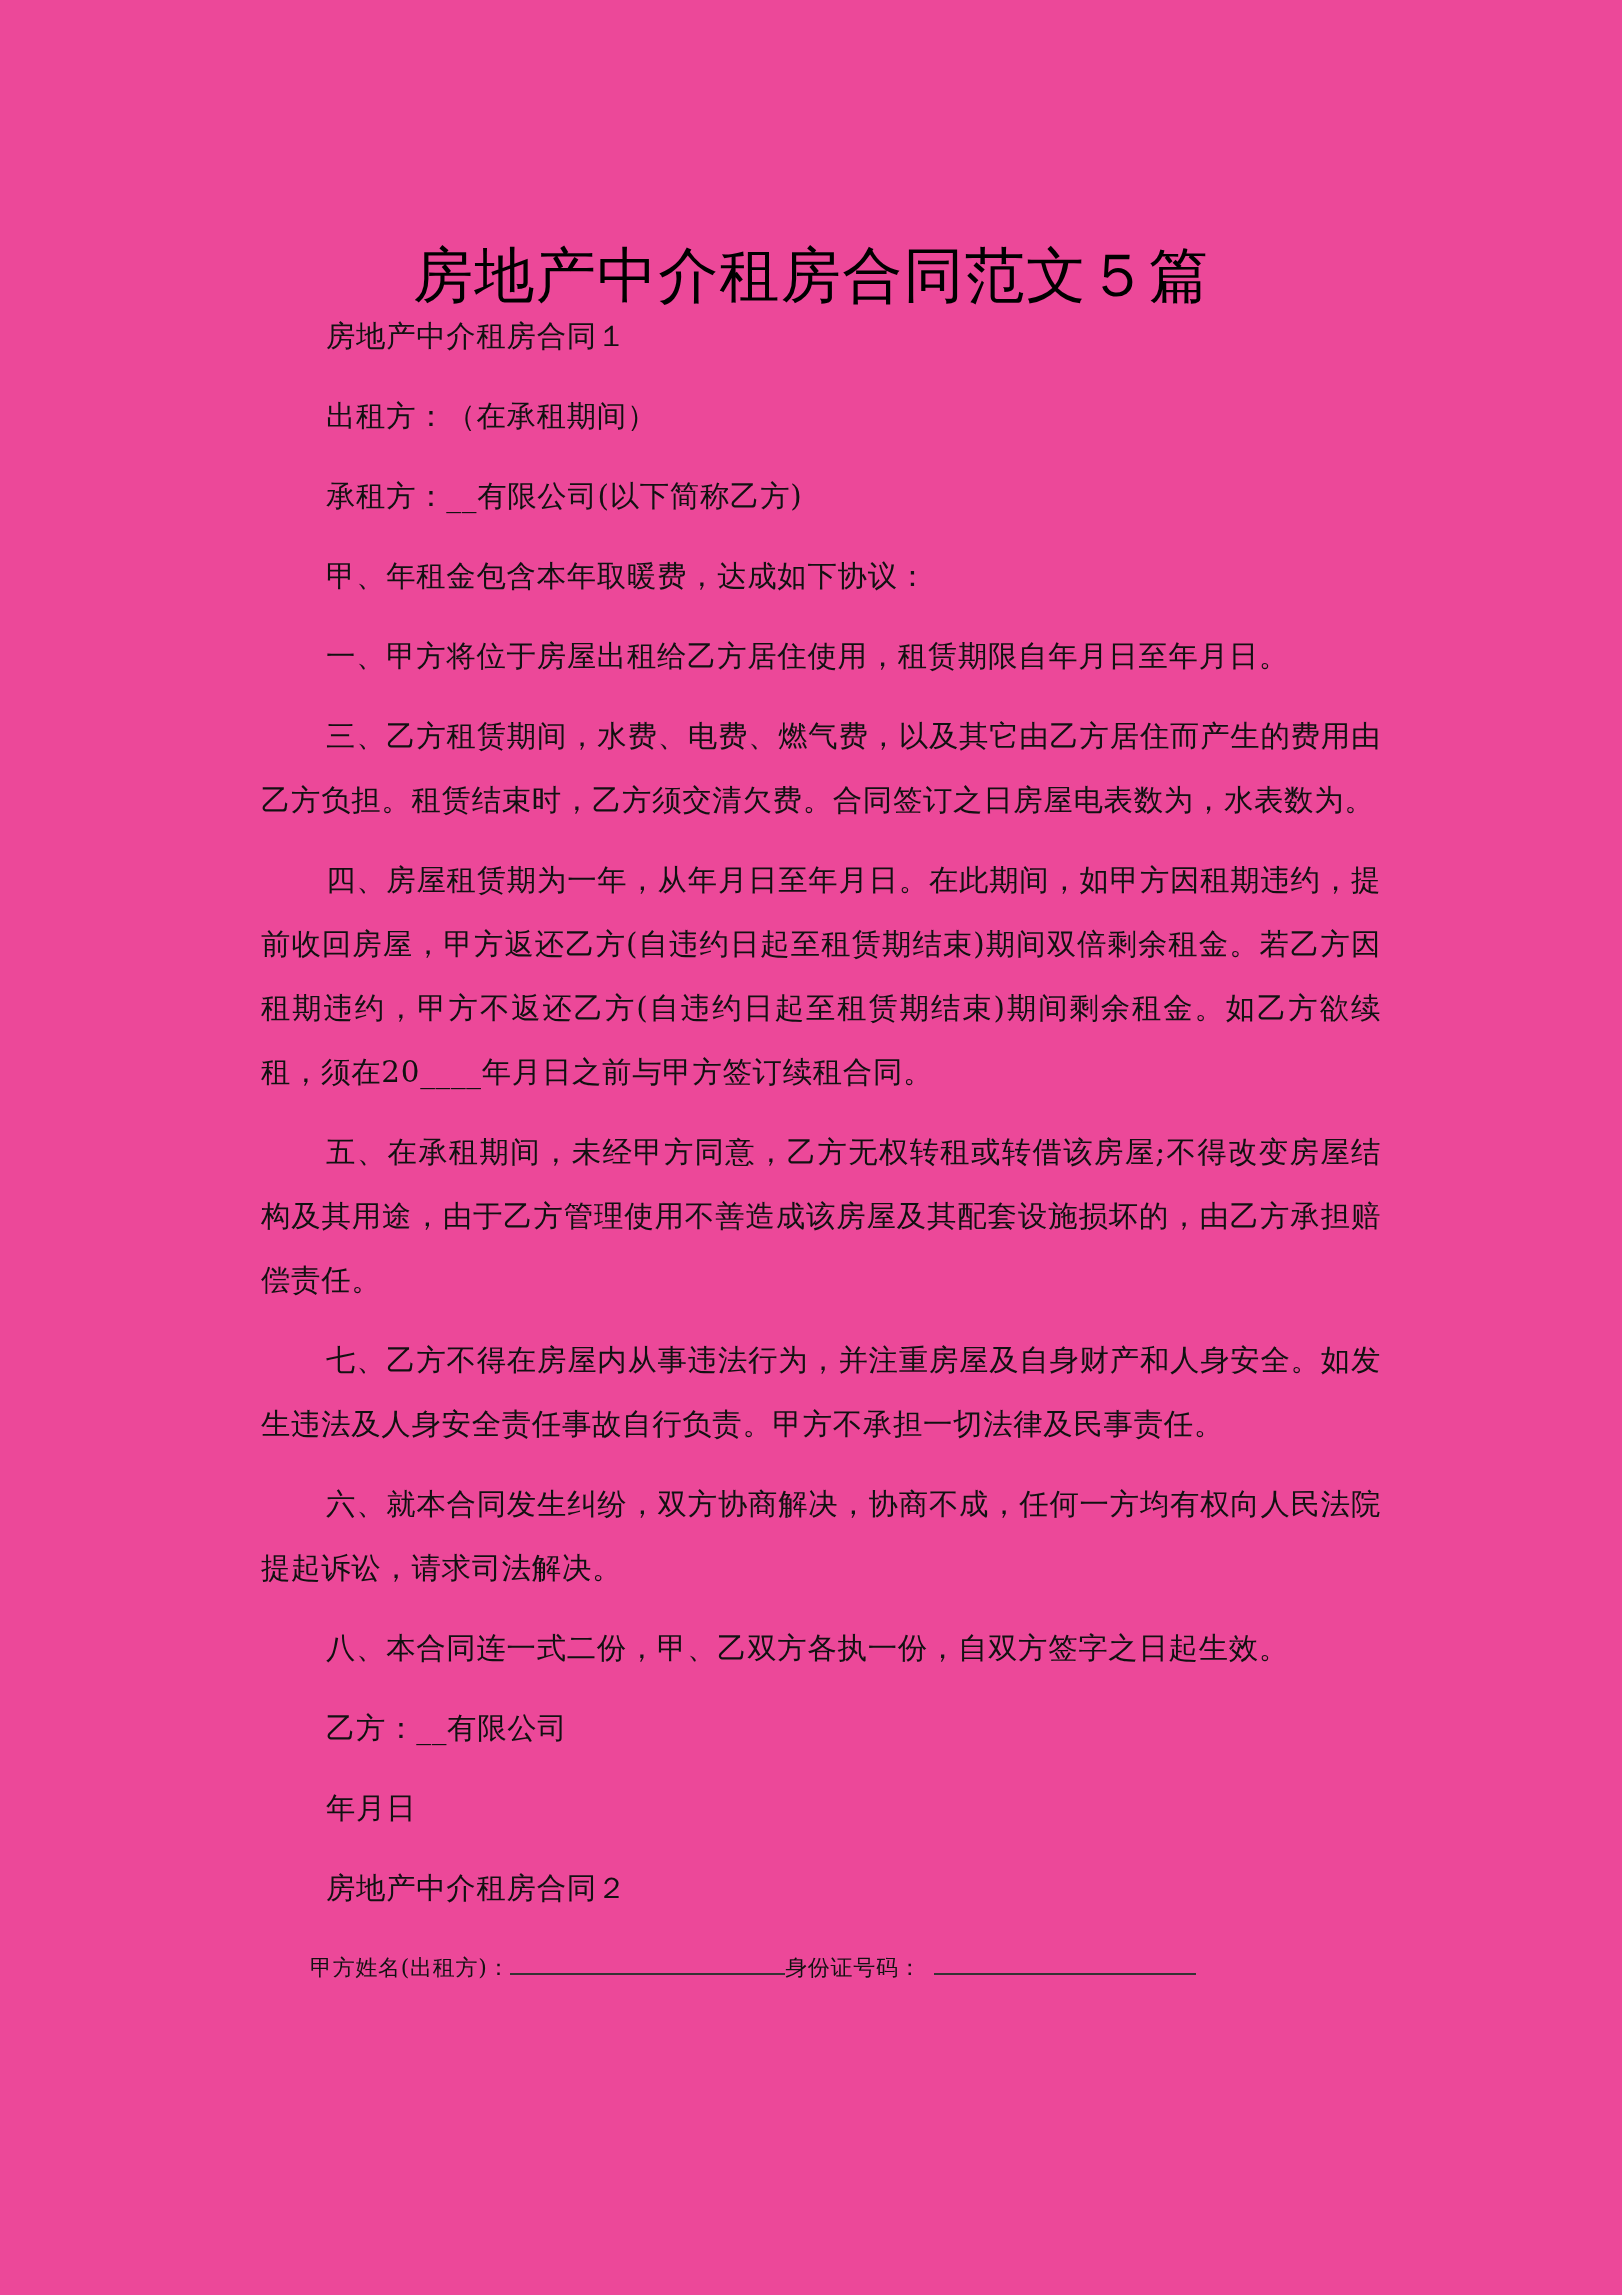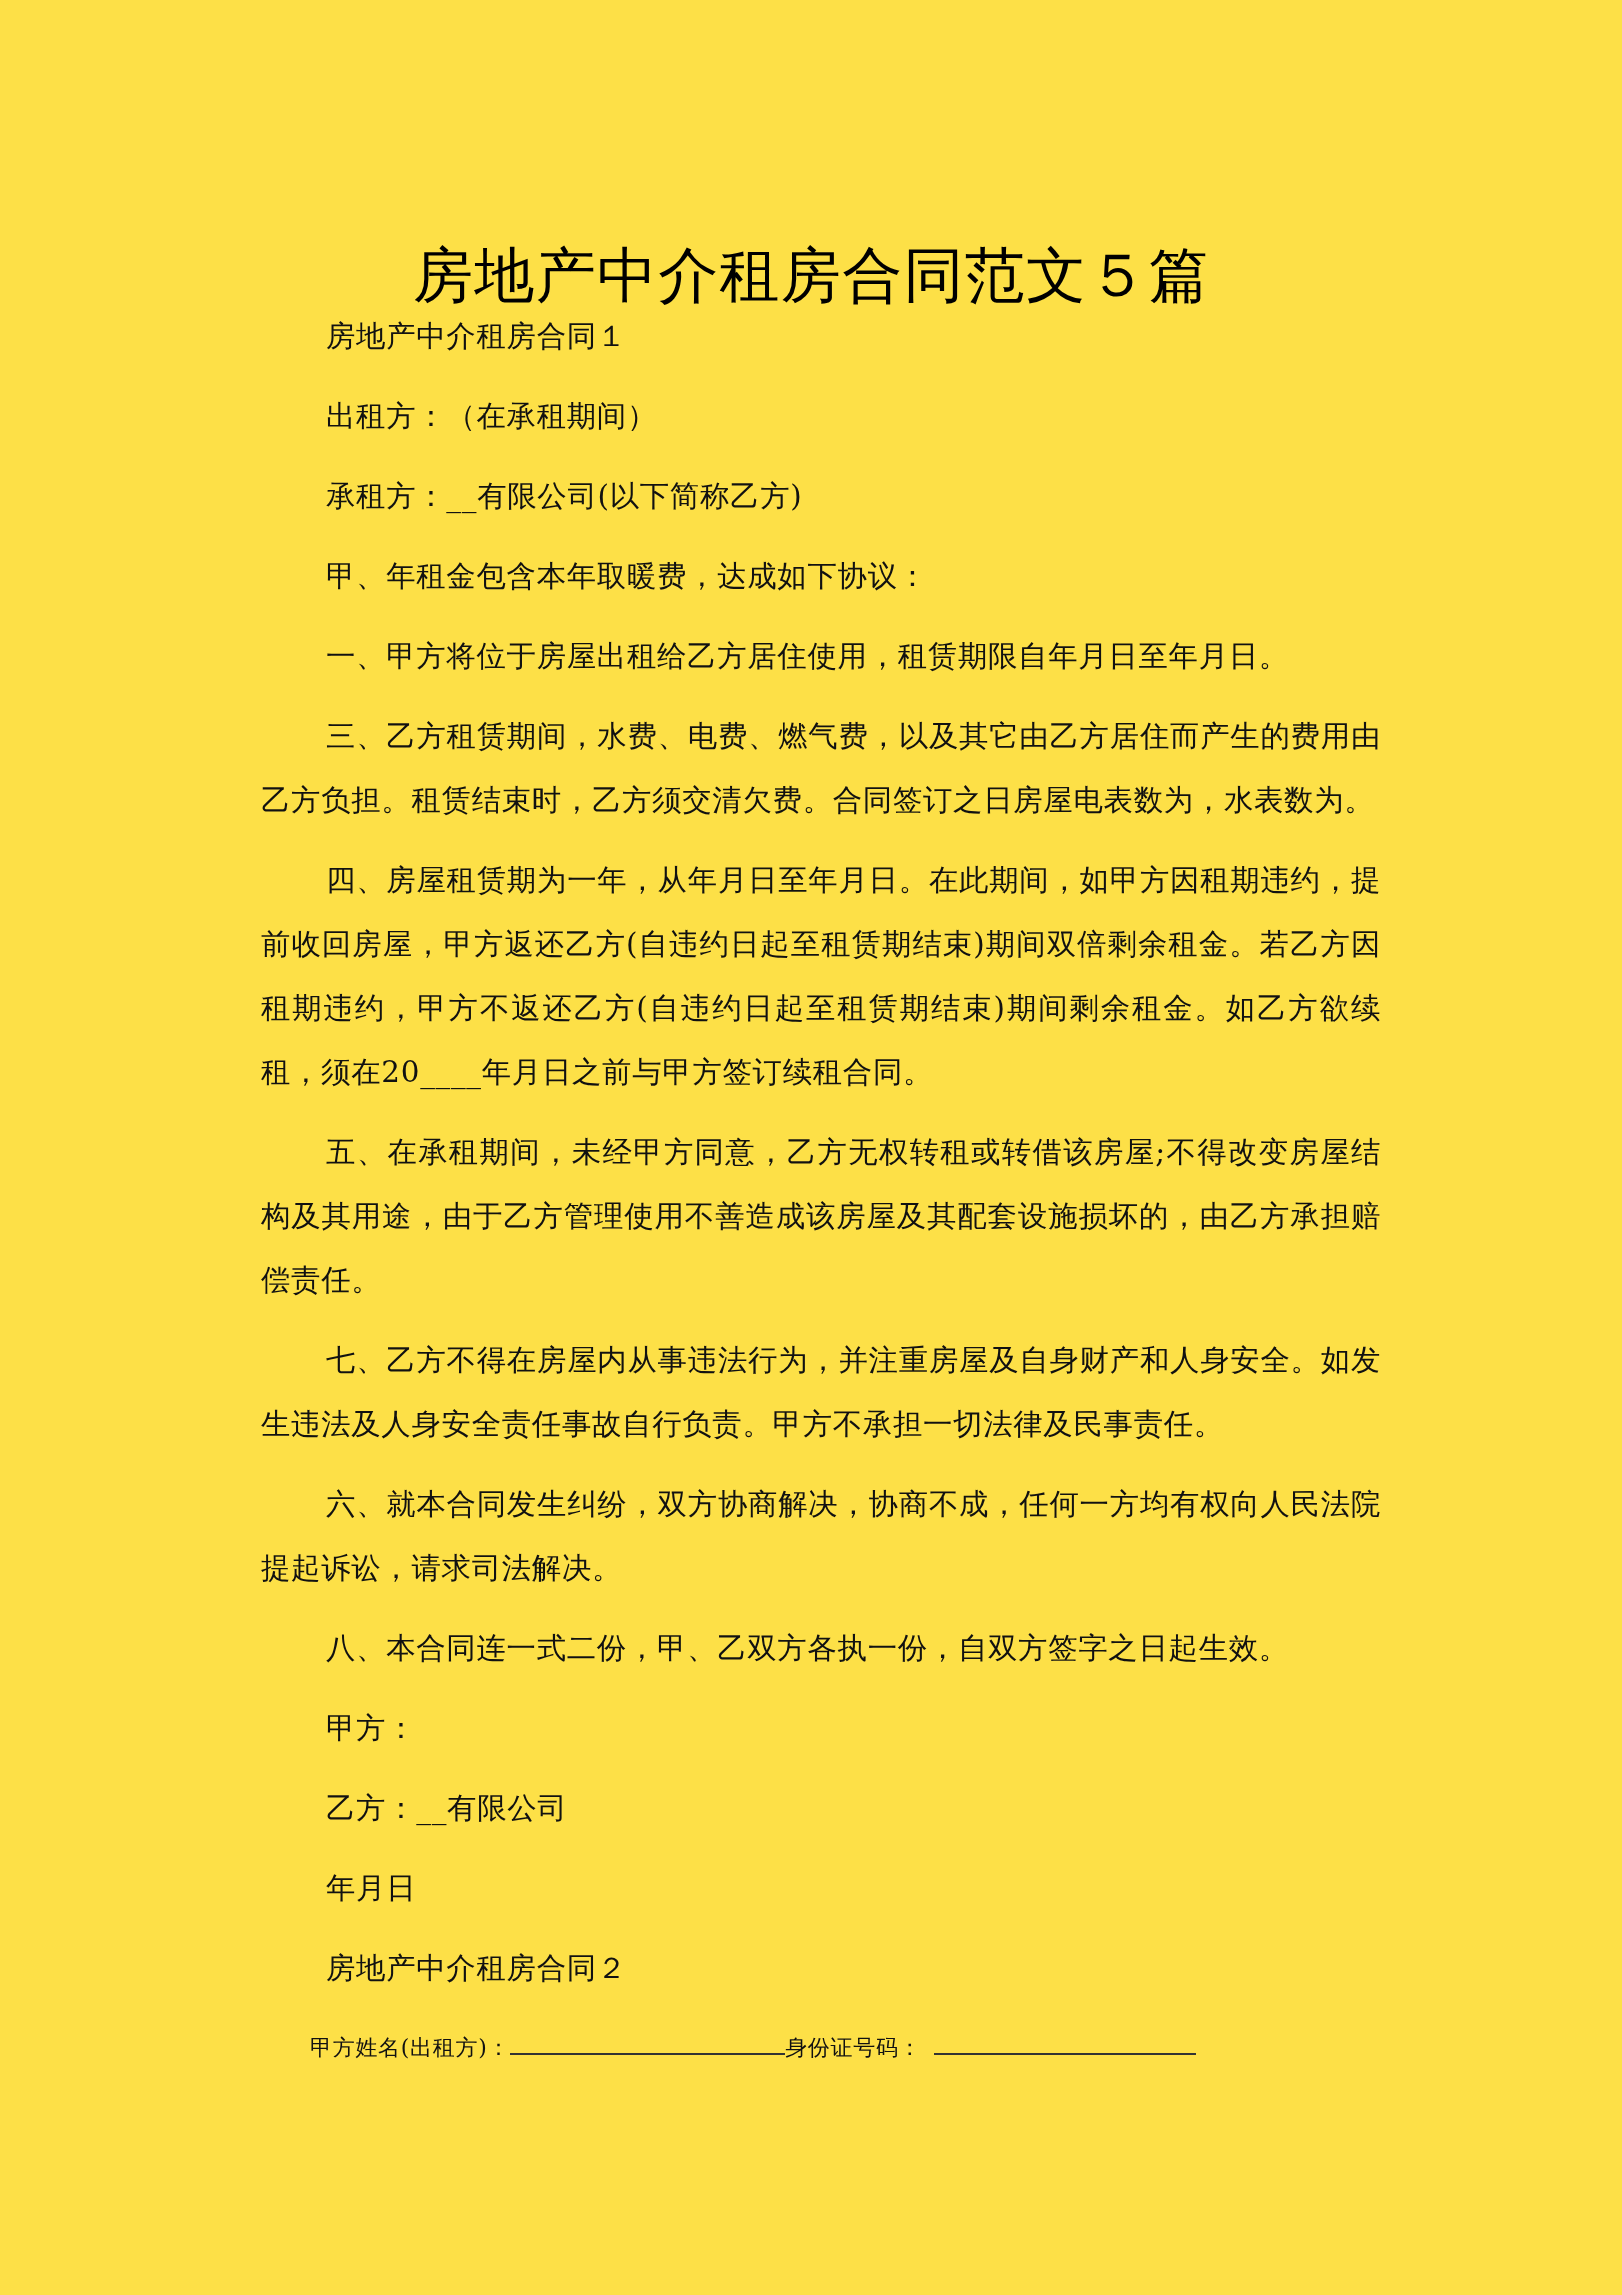--- a/index.html
+++ b/index.html
@@ -1,18 +1,18 @@
 <!DOCTYPE html>
 <html style="font-size:10.5px"><head>
 <meta charset="utf-8">
 <style>
   html, body { margin:0; padding:0; background:#fcfcfc; }
   body { width:1623px; height:2295px; position:relative; overflow:hidden;
          font-family:"DejaVu Serif","Liberation Serif",serif; color:#111; }
-  .page { position:absolute; left:0; top:0; width:1623px; height:2295px; background:#fde047; }
+  .page { position:absolute; left:0; top:0; width:1623px; height:2295px; background:#ec4899; }
   .title { position:absolute; left:0; width:1623px; top:196px; text-align:center;
            font-size:60px; line-height:79px; letter-spacing:1.3px; font-weight:normal; color:#000; }
   .body { position:absolute; left:245px; top:288px; width:1152px; }
   .p { font-size:29.4px; line-height:64px; margin:16px; text-align:justify; text-indent:65px; white-space:normal; letter-spacing:0.7px; }
   .sig-row { font-size:22px; line-height:64px; padding-left:65px; display:flex; align-items:baseline; letter-spacing:0.7px; }
   .blank { display:inline-block; border-bottom:2px solid #333; height:6.5px; }
   .blank.w1 { width:275px; }
   .blank.w2 { width:262px; margin-left:13px; }
 </style>
 </head>
@@ -26,21 +26,20 @@
     <p class="p">出租方：（在承租期间）</p>
     <p class="p">承租方：__有限公司(以下简称乙方)</p>
     <p class="p">甲、年租金包含本年取暖费，达成如下协议：</p>
     <p class="p">一、甲方将位于房屋出租给乙方居住使用，租赁期限自年月日至年月日。</p>
     <p class="p">三、乙方租赁期间，水费、电费、燃气费，以及其它由乙方居住而产生的费用由乙方负担。租赁结束时，乙方须交清欠费。合同签订之日房屋电表数为，水表数为。</p>
     <p class="p">四、房屋租赁期为一年，从年月日至年月日。在此期间，如甲方因租期违约，提前收回房屋，甲方返还乙方(自违约日起至租赁期结束)期间双倍剩余租金。若乙方因租期违约，甲方不返还乙方(自违约日起至租赁期结束)期间剩余租金。如乙方欲续租，须在20____年月日之前与甲方签订续租合同。</p>
     <p class="p">五、在承租期间，未经甲方同意，乙方无权转租或转借该房屋;不得改变房屋结构及其用途，由于乙方管理使用不善造成该房屋及其配套设施损坏的，由乙方承担赔偿责任。</p>
     <p class="p">七、乙方不得在房屋内从事违法行为，并注重房屋及自身财产和人身安全。如发生违法及人身安全责任事故自行负责。甲方不承担一切法律及民事责任。</p>
     <p class="p">六、就本合同发生纠纷，双方协商解决，协商不成，任何一方均有权向人民法院提起诉讼，请求司法解决。</p>
     <p class="p">八、本合同连一式二份，甲、乙双方各执一份，自双方签字之日起生效。</p>
-    <p class="p">甲方：</p>
     <p class="p">乙方：__有限公司</p>
     <p class="p">年月日</p>
     <p class="p">房地产中介租房合同２</p>
     <div class="sig-row">
       <span>甲方姓名(出租方)：</span>
       <span class="blank w1"></span>
       <span>身份证号码：</span>
       <span class="blank w2"></span>
     </div>
   </div>

